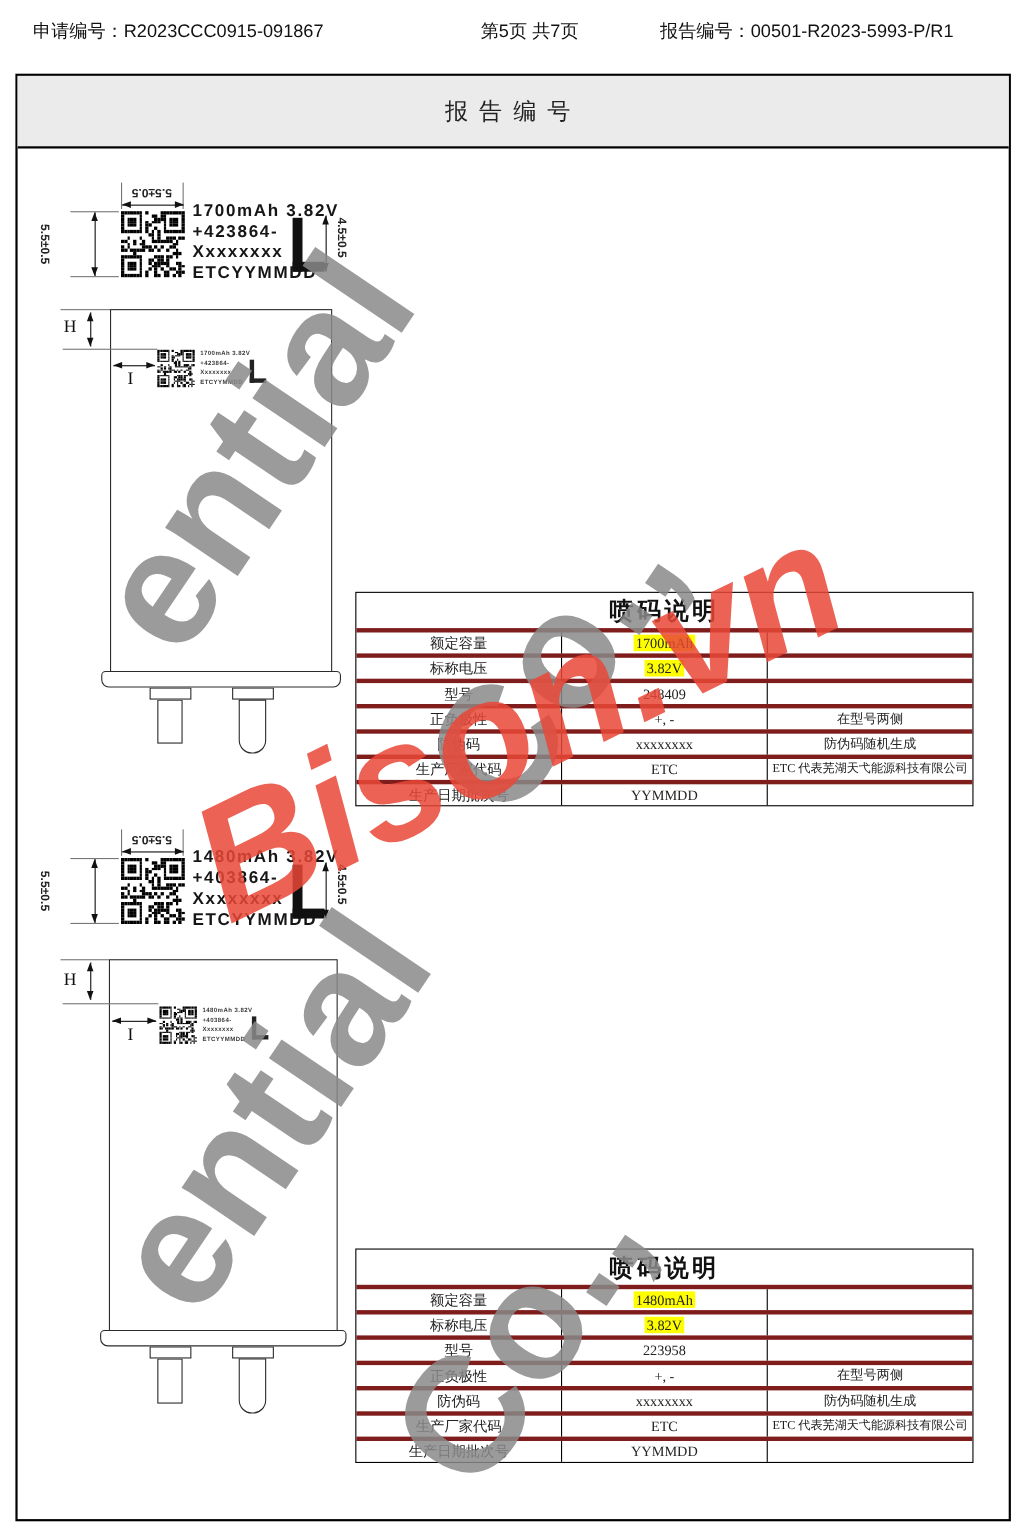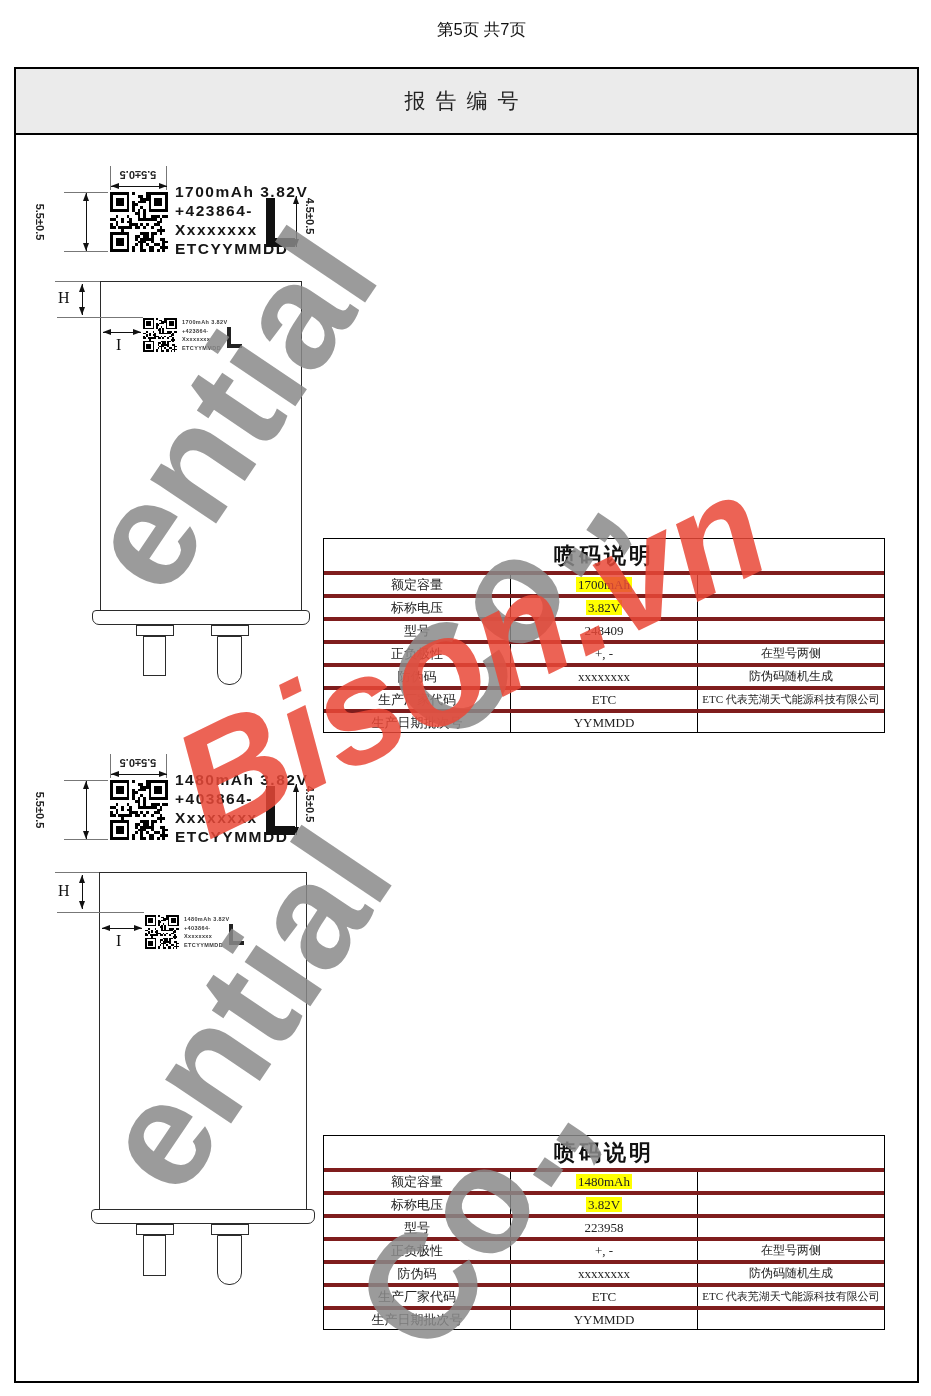--- a/index.html
+++ b/index.html
@@ -53,21 +53,23 @@
   .wm-gray{position:absolute;font-family:"Liberation Sans", sans-serif;font-weight:bold;
            color:rgba(138,138,138,0.85);text-align:center;z-index:5;pointer-events:none;white-space:nowrap;}
   .wm-red{position:absolute;font-family:"Liberation Sans", sans-serif;font-weight:bold;font-style:italic;
           color:rgba(233,72,55,0.85);text-align:center;z-index:6;pointer-events:none;white-space:nowrap;}
 </style>
 </head>
 <body>
 
 <div id="page">
 
+  <div class="hdr" style="left:30px;">申请编号：R2023CCC0915-091867</div>
   <div class="hdr" style="left:437px;">第5页  共7页</div>
+  <div class="hdr" style="left:600px;">报告编号：00501-R2023-5993-P/R1</div>
 
   <div id="frame">
     <div id="titlebar">报告编号</div>
   </div>
 
   <div class="extl-v" style="left:110px;top:166px;height:24px;"></div>
   <div class="extl-v" style="left:166px;top:166px;height:24px;"></div>
   <div class="dimtxt" style="left:103px;top:169px;width:70px;transform:rotate(180deg);">5.5±0.5</div>
   <div class="harrow" style="left:111px;top:186px;width:56px;"></div>
 

